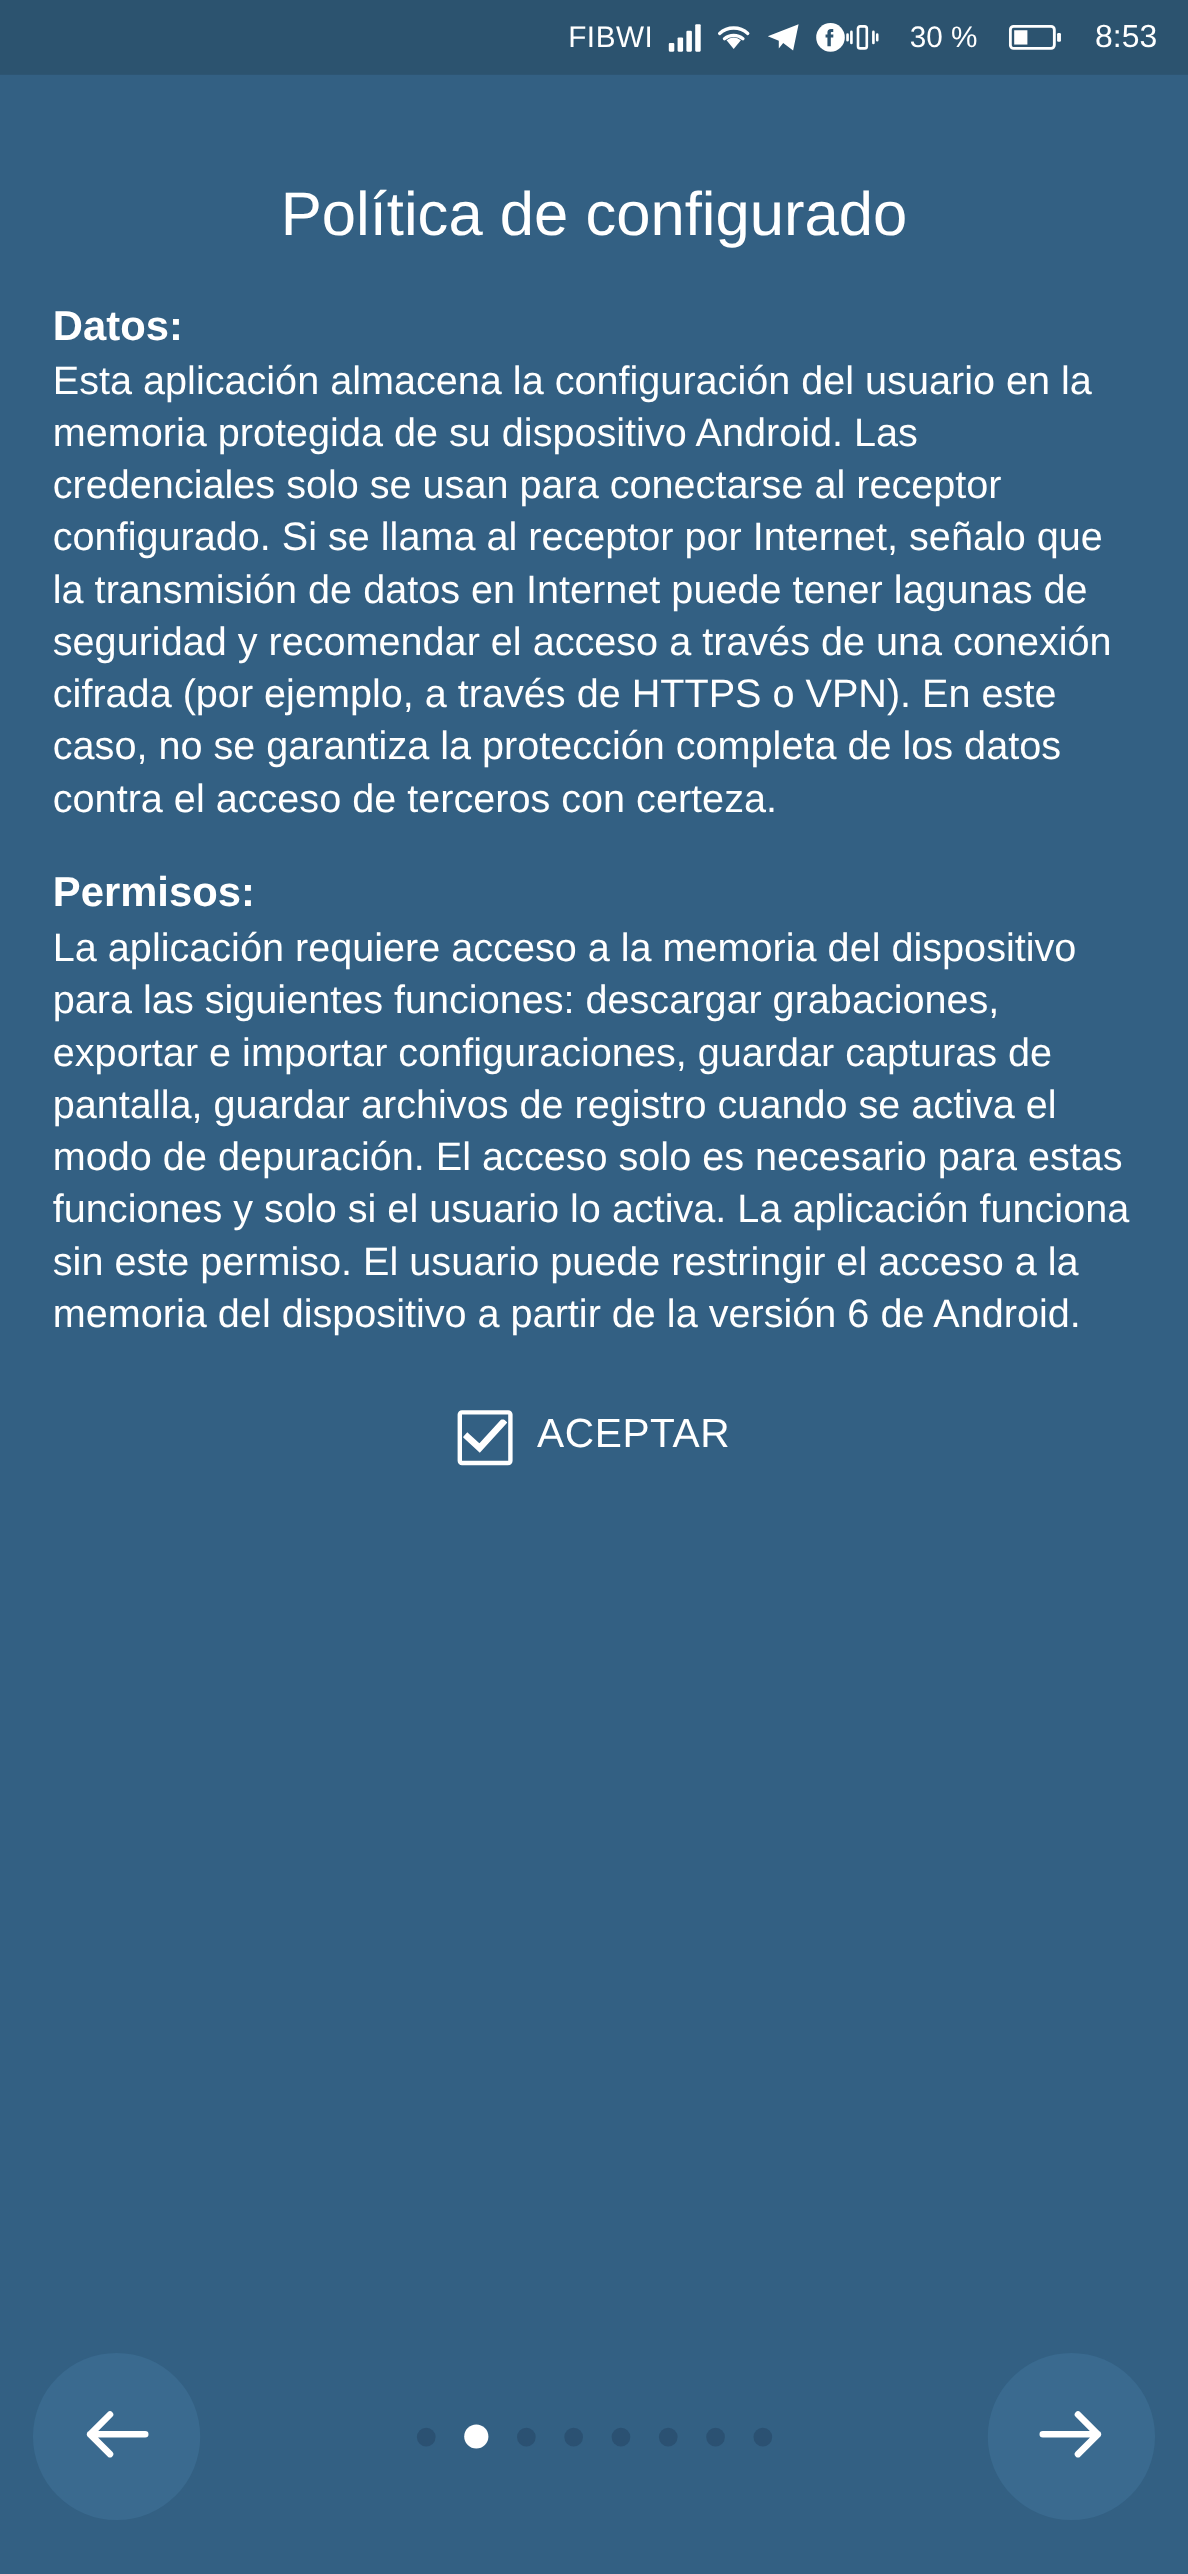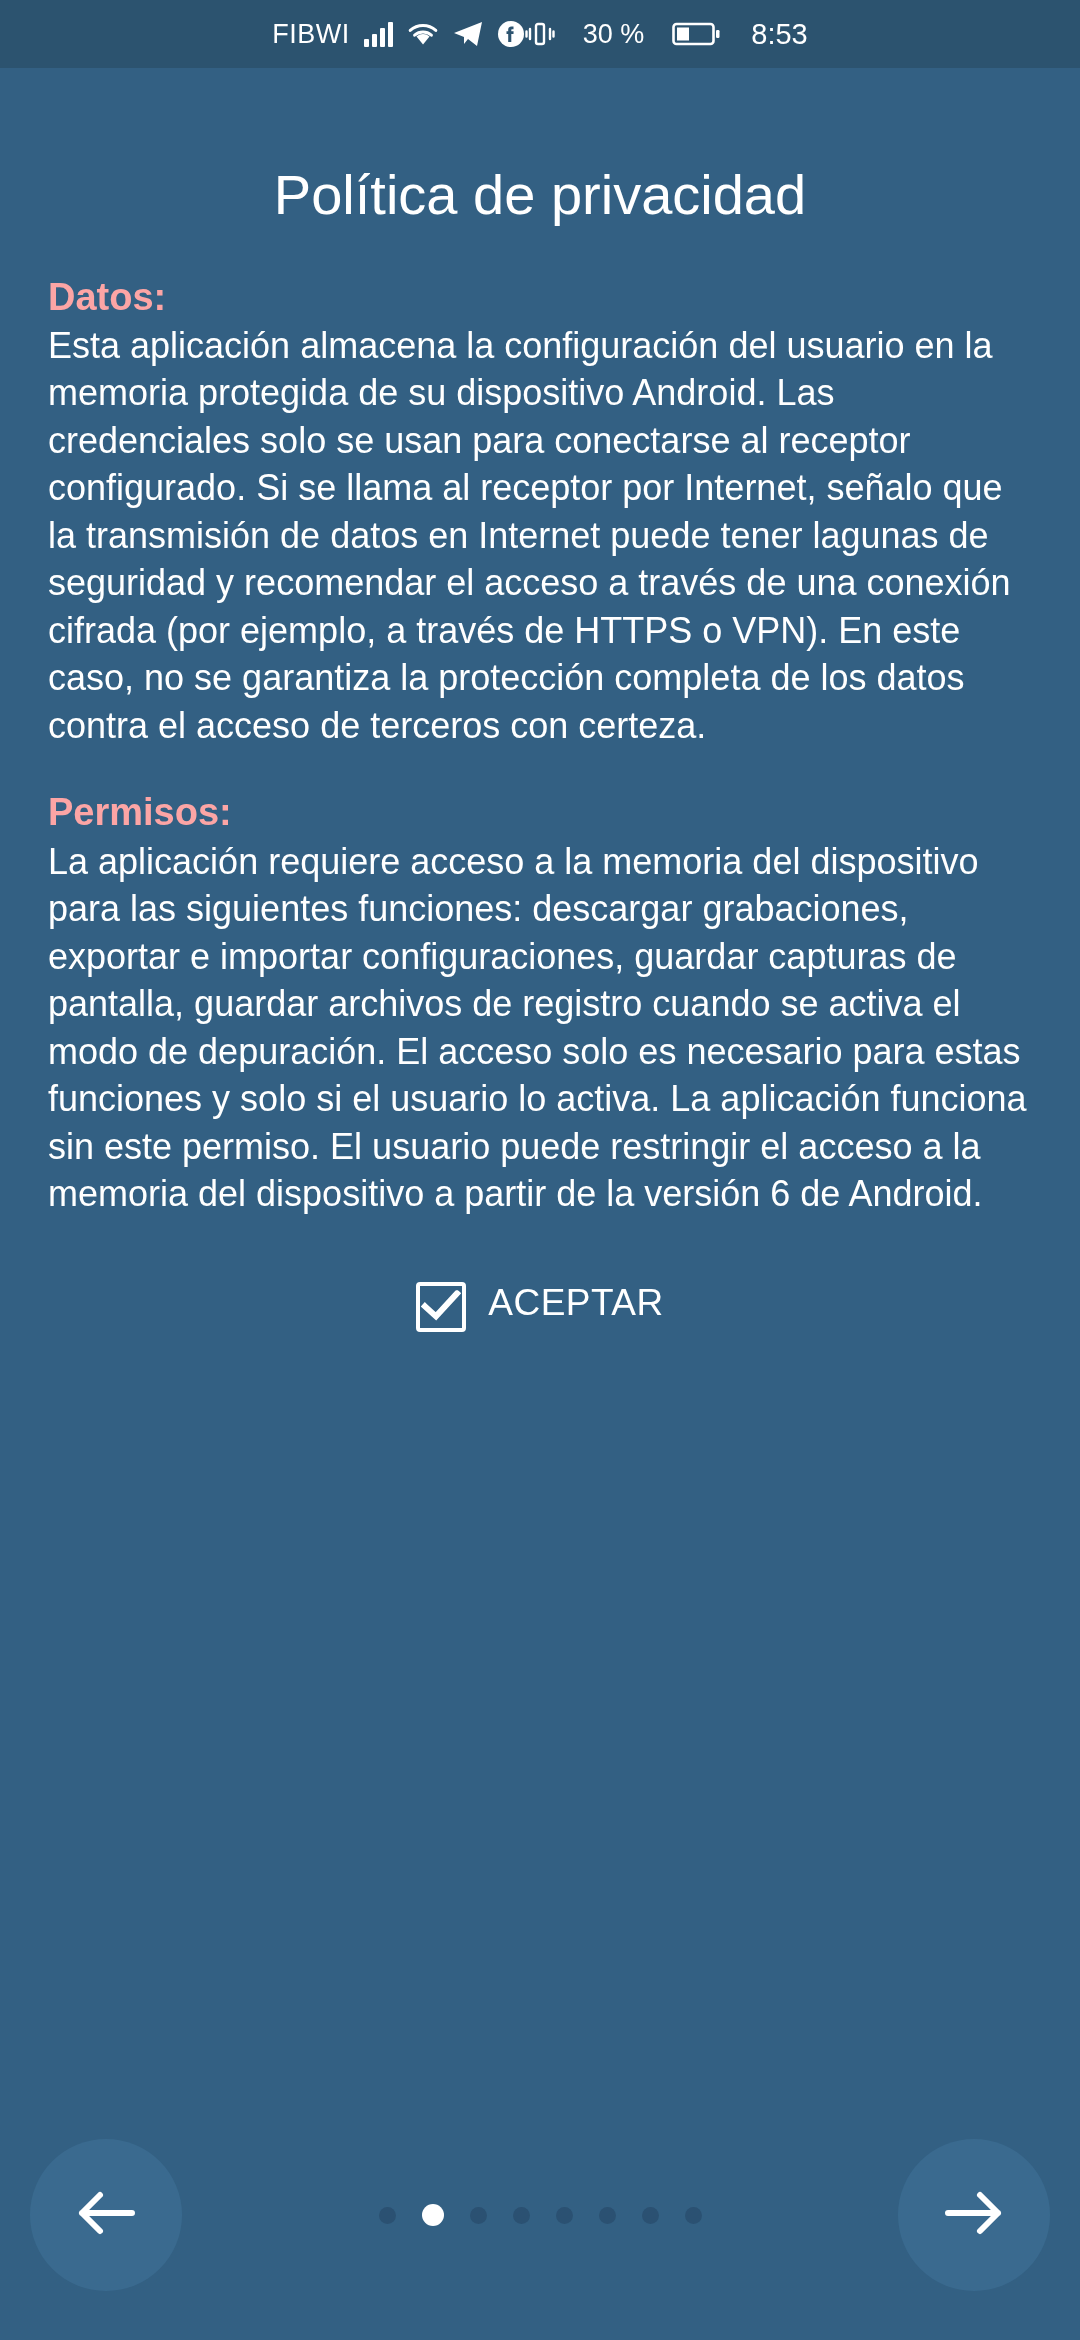--- a/index.html
+++ b/index.html
@@ -18,21 +18,21 @@
     display: flex;
     flex-direction: column;
   }
 
   
   .status-bar {
     height: 68px;
     background: #2c536f;
     display: flex;
     align-items: center;
-    justify-content: center;
+    justify-content: flex-end;
     padding: 0 28px;
     color: #ffffff;
     flex: 0 0 auto;
   }
   .status-left {
     display: flex;
     align-items: center;
     gap: 14px;
   }
   .carrier {
@@ -93,21 +93,21 @@
     line-height: 1.1;
   }
   .section {
     color: #ffffff;
     margin-bottom: 38px;
   }
   .section-heading {
     font-size: 38px;
     font-weight: bold;
     line-height: 1.32;
-    color: #fca5a5;
+    color: #ffffff;
   }
   .section-body {
     font-size: 36px;
     font-weight: 400;
     line-height: 1.32;
     color: #ffffff;
   }
 
   
   .accept-row {
@@ -230,21 +230,21 @@
           <rect x="1.5" y="3" width="40" height="20" rx="3" fill="none" stroke="#ffffff" stroke-width="2.6"></rect>
           <rect x="5" y="6.5" width="12" height="13" fill="#ffffff"></rect>
           <rect x="44" y="9" width="3.5" height="8" rx="1.2" fill="#ffffff"></rect>
         </svg>
       </span>
       <span class="clock">8:53</span>
     </div>
   </div>
 
   <div class="content">
-    <div class="page-title">Política de privacidad</div>
+    <div class="page-title">Política de configurado</div>
 
     <div class="section">
       <div class="section-heading">Datos:</div>
       <div class="section-body">Esta aplicación almacena la configuración del usuario en la memoria protegida de su dispositivo Android. Las credenciales solo se usan para conectarse al receptor configurado. Si se llama al receptor por Internet, señalo que la transmisión de datos en Internet puede tener lagunas de seguridad y recomendar el acceso a través de una conexión cifrada (por ejemplo, a través de HTTPS o VPN). En este caso, no se garantiza la protección completa de los datos contra el acceso de terceros con certeza.</div>
     </div>
 
     <div class="section">
       <div class="section-heading">Permisos:</div>
       <div class="section-body">La aplicación requiere acceso a la memoria del dispositivo para las siguientes funciones: descargar grabaciones, exportar e importar configuraciones, guardar capturas de pantalla, guardar archivos de registro cuando se activa el modo de depuración. El acceso solo es necesario para estas funciones y solo si el usuario lo activa. La aplicación funciona sin este permiso. El usuario puede restringir el acceso a la memoria del dispositivo a partir de la versión 6 de Android.</div>
     </div>

